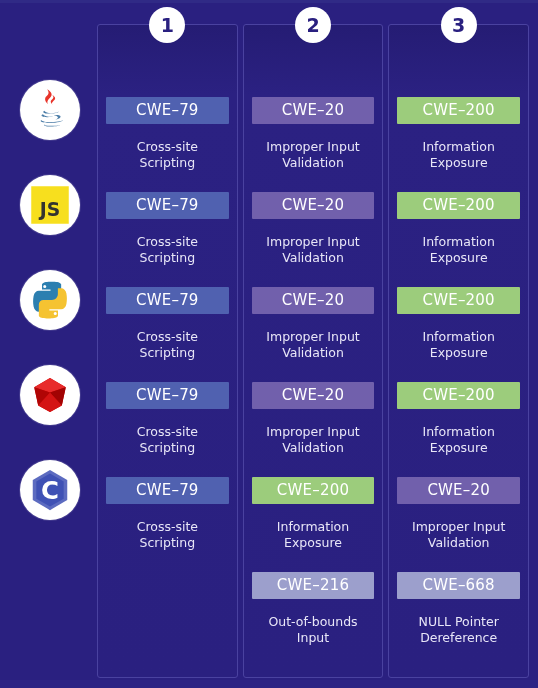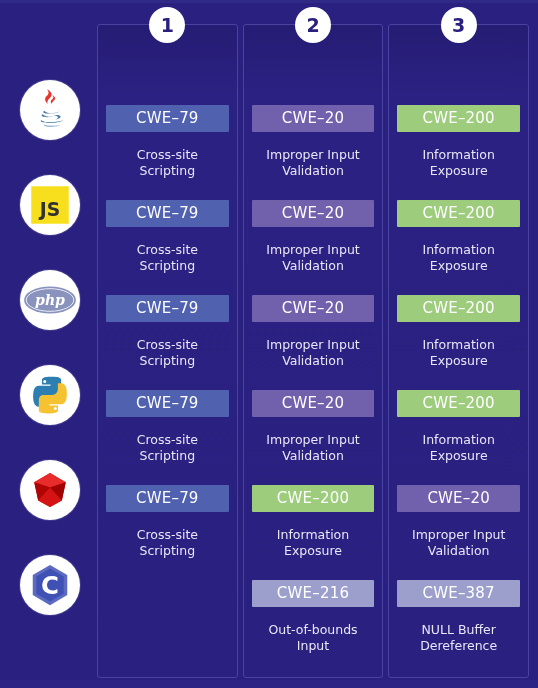--- a/index.html
+++ b/index.html
@@ -95,21 +95,21 @@
     font-weight: bold;
     display: flex;
     align-items: center;
     justify-content: center;
     line-height: 1;
     z-index: 4;
   }
   .col-body {
     position: absolute;
     left: 0; right: 0;
-    top: 76px;
+    top: 68px;
     padding: 4px 8px;
     box-sizing: border-box;
   }
   .cell {
     height: 95px;
     box-sizing: border-box;
   }
   .cell.tall { height: auto; }
   .badge {
     display: block;
@@ -157,29 +157,20 @@
 
     <div class="logo-cell">
       <div class="logo-circle">
         <svg width="40" height="40" viewBox="0 0 64 64">
           <rect x="2" y="2" width="60" height="60" fill="#f7df1e"></rect>
           <text x="32" y="50" text-anchor="middle" font-family="DejaVu Sans, sans-serif" font-size="30" font-weight="bold" fill="#323330">JS</text>
         </svg>
       </div>
     </div>
 
-    <div class="logo-cell">
-      <div class="logo-circle">
-        <svg width="54" height="54" viewBox="0 0 100 56">
-          <ellipse cx="50" cy="28" rx="48" ry="25" fill="#8993be"></ellipse>
-          <ellipse cx="50" cy="28" rx="44" ry="21" fill="none" stroke="#ffffff" stroke-width="1.5"></ellipse>
-          <text x="50" y="38" text-anchor="middle" font-family="DejaVu Serif, serif" font-style="italic" font-size="26" font-weight="bold" fill="#ffffff">php</text>
-        </svg>
-      </div>
-    </div>
 
     <div class="logo-cell">
       <div class="logo-circle">
         <svg width="42" height="42" viewBox="0 0 64 64">
           <path d="M31.8 4c-6 0-11 1-12 4v8h13v2H15c-4 0-7 3-8 8-1 6-1 10 0 16 1 5 4 8 8 8h5v-9c0-5 4-9 9-9h13c4 0 7-3 7-7V8c-1-3-6-4-12-4h-5zM24 9a2.4 2.4 0 110 4.8A2.4 2.4 0 0124 9z" fill="#2c7fb0"></path>
           <path d="M32.2 60c6 0 11-1 12-4v-8H31v-2h18c4 0 7-3 8-8 1-6 1-10 0-16-1-5-4-8-8-8h-5v9c0 5-4 9-9 9H22c-4 0-7 3-7 7v17c1 3 6 4 12 4h5zM40 55a2.4 2.4 0 110-4.8A2.4 2.4 0 0140 55z" fill="#f5c331"></path>
         </svg>
       </div>
     </div>
 
@@ -282,22 +273,22 @@
         </div>
         <div class="cell">
           <span class="badge" style="background-color: rgb(156, 204, 124);">CWE–200</span>
           <div class="desc">Information Exposure</div>
         </div>
         <div class="cell">
           <span class="badge" style="background-color: rgb(113, 96, 172);">CWE–20</span>
           <div class="desc">Improper Input Validation</div>
         </div>
         <div class="cell tall">
-          <span class="badge" style="background-color: rgb(156, 159, 204);">CWE–387</span>
-          <div class="desc">NULL Buffer Dereference</div>
+          <span class="badge" style="background-color: rgb(156, 159, 204);">CWE–668</span>
+          <div class="desc">NULL Pointer Dereference</div>
         </div>
       </div>
     </div>
 
   </div>
 
   <div class="bottom-strip"></div>
 </div>
 
 </body></html>

